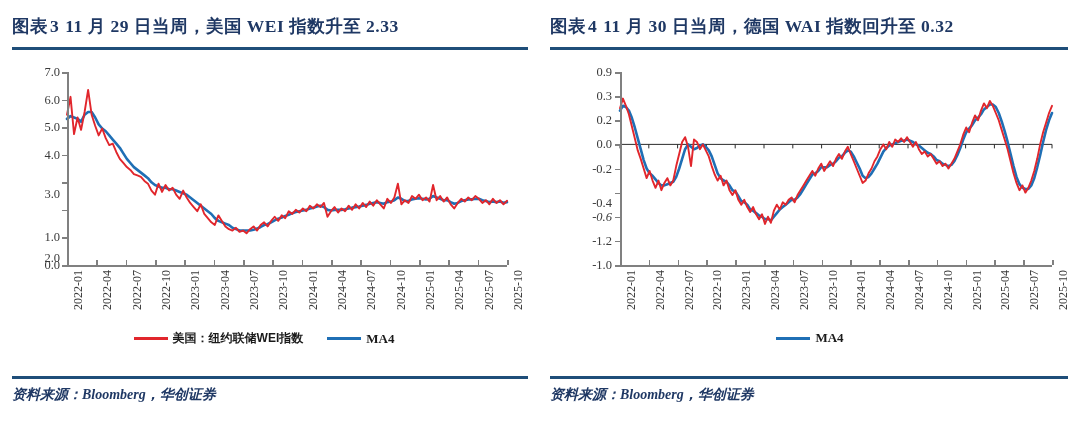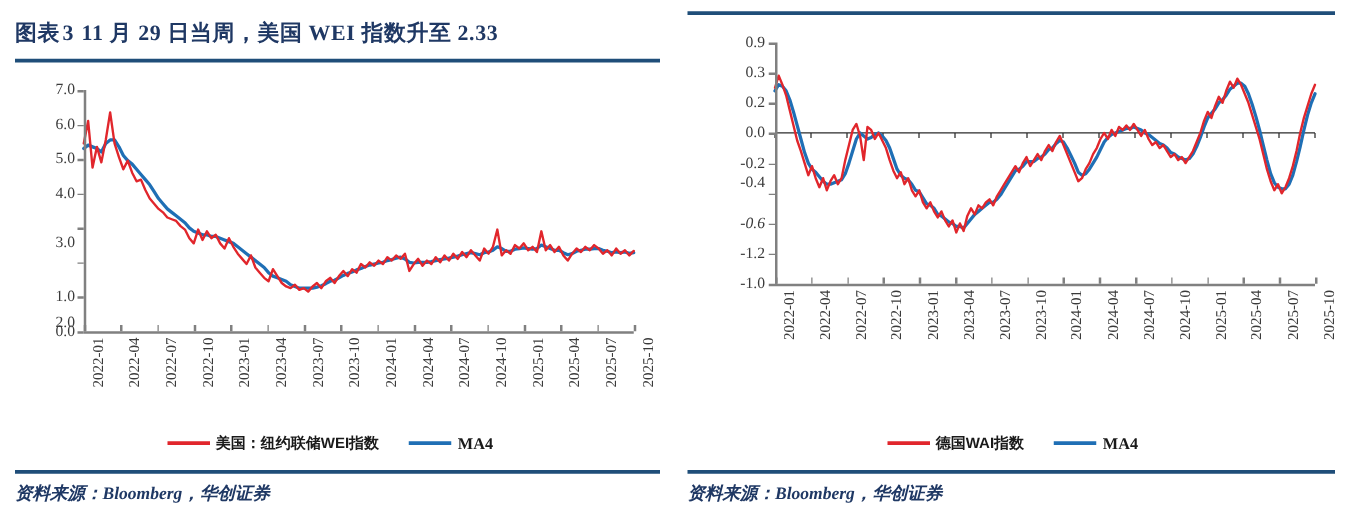--- a/index.html
+++ b/index.html
@@ -132,21 +132,20 @@
   
   .legend {
     position: absolute;
     top: 330px;
     left: 0;
     width: 528px;
     display: flex;
     justify-content: center;
     align-items: center;
     gap: 24px;
-    margin-top: 16px;
   }
   .panel-right .legend { width: 528px; left: 6px; }
   .legend-item {
     display: flex;
     align-items: center;
     gap: 5px;
   }
   .swatch {
     display: inline-block;
     width: 34px;
@@ -272,30 +271,33 @@
           <span class="swatch blue"></span>
           <span class="legend-label latin">MA4</span>
         </div>
       </div>
 
     <div class="footer-rule"></div>
     <div class="footer-src">资料来源：Bloomberg，华创证券</div>
   </div>
 
   <div class="panel panel-right">
+    <div class="fig-title">
+      <span>图表</span><span class="num">4</span><span>11 月 30 日当周，德国 WAI 指数回升至 0.32</span>
+    </div>
     <div class="title-rule"></div>
 
     <div class="chart-wrap">
       <div class="yaxis-labels">
           <div class="ylab" style="top: 0px;">0.9</div>
           <div class="ylab" style="top: 24.125px;">0.3</div>
           <div class="ylab" style="top: 48.25px;">0.2</div>
           <div class="ylab" style="top: 72.375px;">0.0</div>
           <div class="ylab" style="top: 96.5px;">-0.2</div>
-          <div class="ylab" style="top: 112px;">-0.4</div>
+          <div class="ylab" style="top: 131px;">-0.4</div>
           <div class="ylab" style="top: 144.75px; font-style: italic;">-0.6</div>
           <div class="ylab" style="top: 168.875px;">-1.2</div>
           <div class="ylab" style="top: 193px;">-1.0</div>
         </div>
       <div class="plot">
         <svg class="curves" viewBox="0 0 432 193" preserveAspectRatio="none">
             <line x1="0" x2="432" y1="72.375" y2="72.375" stroke="#2b2b2b" stroke-width="1"></line>
             <line x1="0" x2="0" y1="72.375" y2="76.375" stroke="#2b2b2b" stroke-width="1"></line>
             <line x1="28.8" x2="28.8" y1="72.375" y2="76.375" stroke="#2b2b2b" stroke-width="1"></line>
             <line x1="57.6" x2="57.6" y1="72.375" y2="76.375" stroke="#2b2b2b" stroke-width="1"></line>
@@ -358,24 +360,20 @@
         <div class="tick-h" style="left: 358px; top: 206px;"></div>
         <div class="tick-h" style="left: 386.8px; top: 206px;"></div>
         <div class="tick-h" style="left: 415.6px; top: 206px;"></div>
         <div class="tick-h" style="left: 444.4px; top: 206px;"></div>
         <div class="tick-h" style="left: 473.2px; top: 206px;"></div>
         <div class="tick-h" style="left: 502px; top: 206px;"></div>
       </div>
 
     <div class="legend">
         <div class="legend-item">
-          <span class="swatch red"></span>
-          <span class="legend-label">德国WAI指数</span>
-        </div>
-        <div class="legend-item">
           <span class="swatch blue"></span>
           <span class="legend-label latin">MA4</span>
         </div>
       </div>
 
     <div class="footer-rule"></div>
     <div class="footer-src">资料来源：Bloomberg，华创证券</div>
   </div>
 
 </div>

